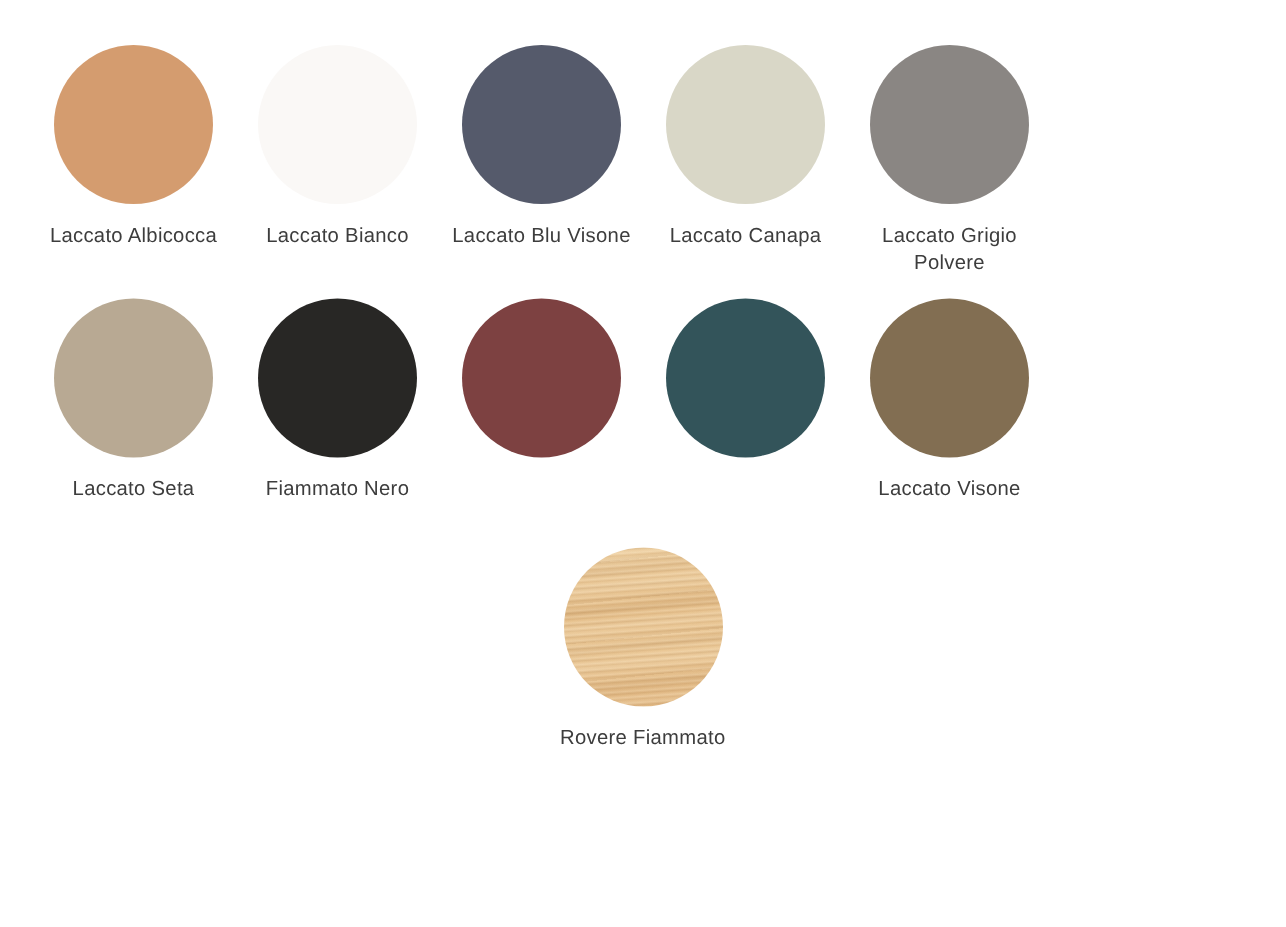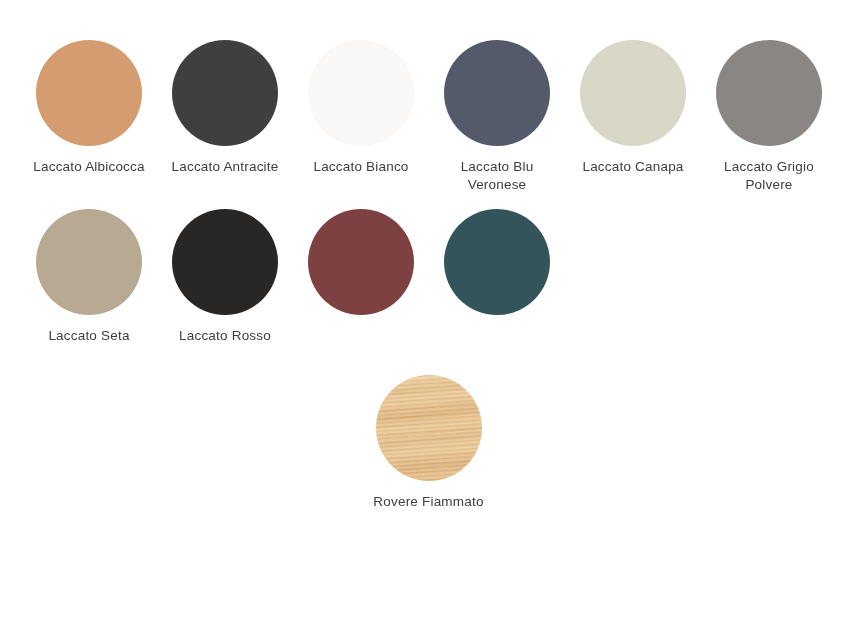--- a/index.html
+++ b/index.html
@@ -19,21 +19,21 @@
     width: 857px;
     height: 618px;
   }
 
   .swatch-row {
     display: flex;
     justify-content: flex-start;
     align-items: flex-start;
   }
 
-  .row-1 { padding-top: 30px; margin-top: 10px; }
+  .row-1 { padding-top: 30px; }
   .row-2 { padding-top: 15px; }
   .row-3 { padding-top: 30px; padding-left: 0; justify-content: center; }
 
   .swatch {
     width: 136px;
     display: flex;
     flex-direction: column;
     align-items: center;
   }
 
@@ -88,55 +88,55 @@
 <body style="background: rgb(255, 255, 255);">
 
 <div class="palette">
 
   <div class="swatch-row row-1">
     <div class="swatch">
       <span class="swatch-disc" style="background-color: rgb(212, 156, 111);"></span>
       <span class="swatch-label">Laccato Albicocca</span>
     </div>
     <div class="swatch">
-      <span class="swatch-disc" style="background-color: rgb(63, 63, 63);"></span>
-      <span class="swatch-label">Laccato Antracite</span>
-    </div>
-    <div class="swatch">
       <span class="swatch-disc" style="background-color: rgb(250, 248, 246);"></span>
       <span class="swatch-label">Laccato Bianco</span>
     </div>
     <div class="swatch">
       <span class="swatch-disc" style="background-color: rgb(85, 90, 107);"></span>
-      <span class="swatch-label">Laccato Blu Veronese</span>
+      <span class="swatch-label">Laccato Blu Visone</span>
     </div>
     <div class="swatch">
       <span class="swatch-disc" style="background-color: rgb(217, 215, 199);"></span>
       <span class="swatch-label">Laccato Canapa</span>
     </div>
     <div class="swatch">
       <span class="swatch-disc" style="background-color: rgb(138, 134, 131);"></span>
       <span class="swatch-label">Laccato Grigio Polvere</span>
     </div>
   </div>
 
   <div class="swatch-row row-2">
     <div class="swatch">
       <span class="swatch-disc" style="background-color: rgb(184, 169, 147);"></span>
       <span class="swatch-label">Laccato Seta</span>
     </div>
     <div class="swatch">
       <span class="swatch-disc" style="background-color: rgb(40, 39, 37);"></span>
-      <span class="swatch-label">Laccato Rosso</span>
+      <span class="swatch-label">Fiammato Nero</span>
     </div>
     <div class="swatch">
       <span class="swatch-disc" style="background-color: rgb(125, 65, 65);"></span>
     </div>
     <div class="swatch">
       <span class="swatch-disc" style="background-color: rgb(51, 84, 90);"></span>
+    </div>
+    <div class="swatch">
+      <span class="swatch-disc" style="background-color: rgb(130, 110, 82);"></span>
+      <span class="swatch-label">Laccato Visone</span>
     </div>
   </div>
 
   <div class="swatch-row row-3">
     <div class="swatch">
       <span class="swatch-disc wood"></span>
       <span class="swatch-label">Rovere Fiammato</span>
     </div>
   </div>
 

